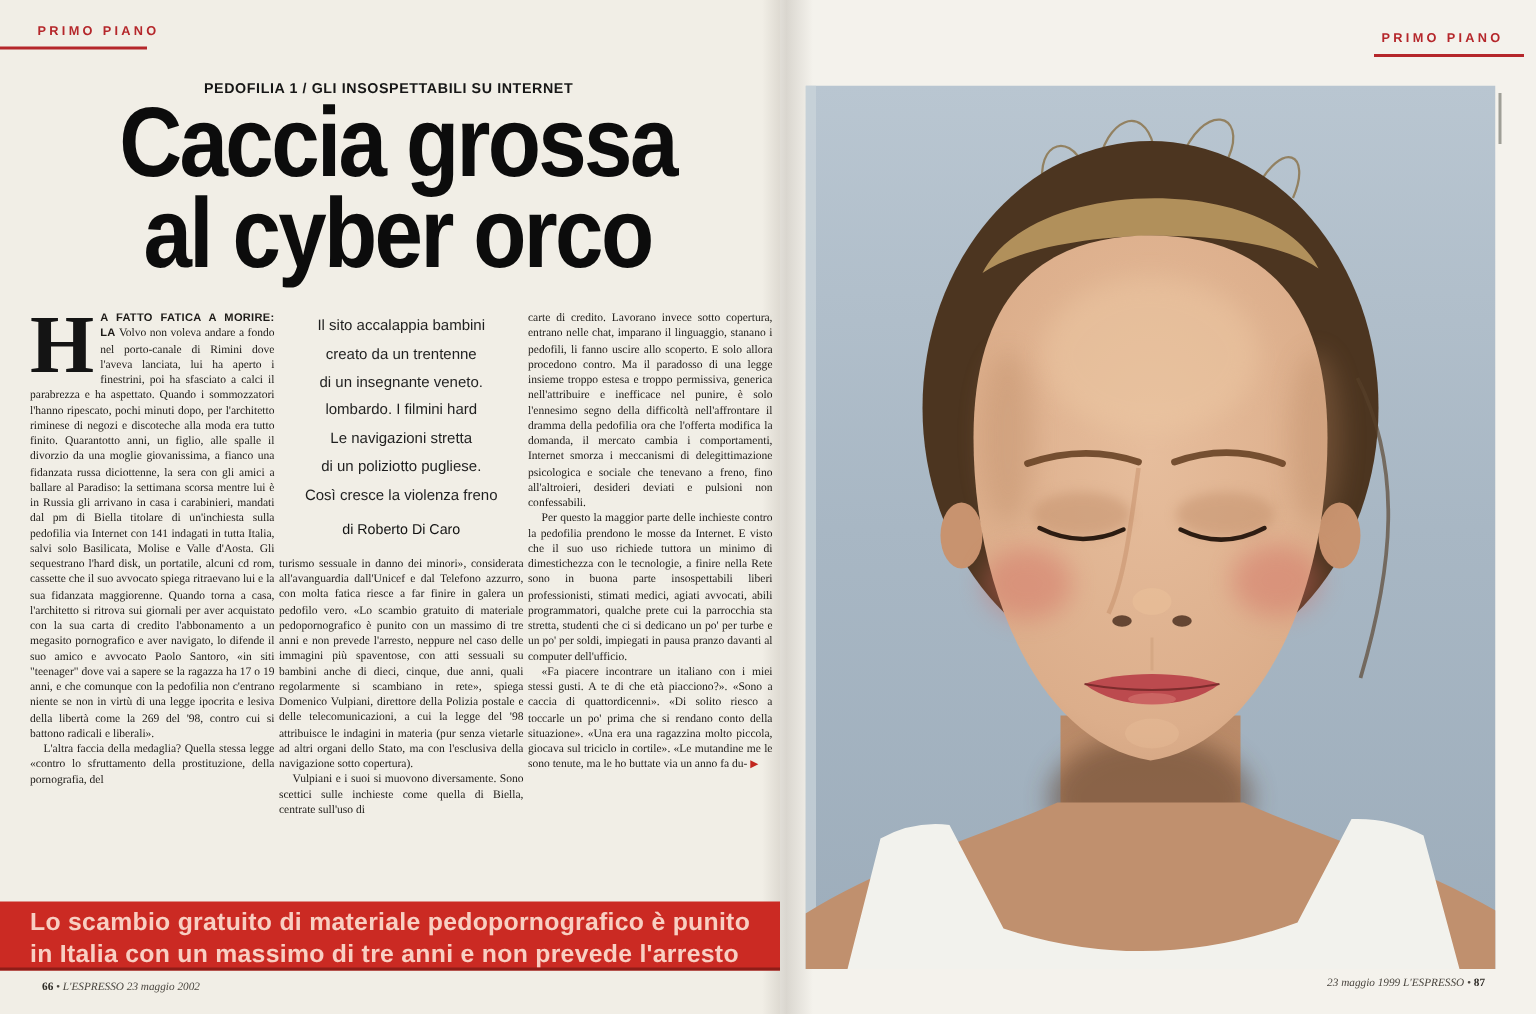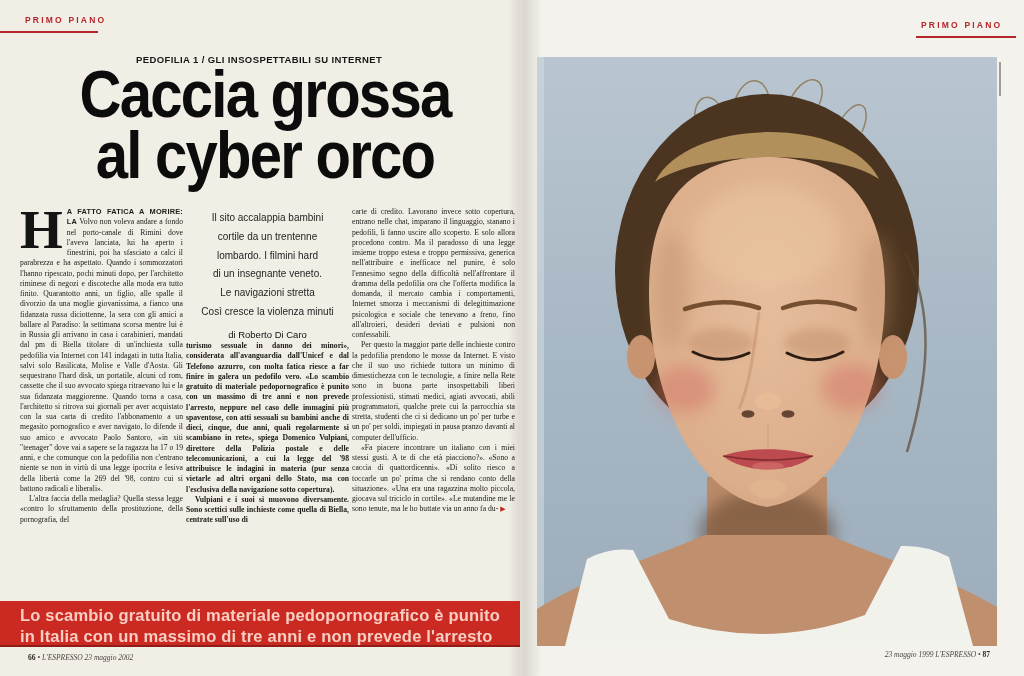--- a/index.html
+++ b/index.html
@@ -32,21 +32,21 @@
   .col p{margin:0;}
   .col p + p{text-indent:9px;}
   .dropcap{float:left;font-weight:bold;font-size:55px;line-height:41px;
            margin:2px 4px 0 0;color:#141414;font-family:"Liberation Serif",serif;}
   .leadin{font-family:"Liberation Sans",sans-serif;font-weight:bold;font-size:7.4px;
           letter-spacing:.2px;}
   #standfirst{text-align:center;font-family:"Liberation Sans",sans-serif;
               font-size:10px;line-height:18.8px;color:#1f1f1f;padding-top:2px;}
   #byline{text-align:center;font-family:"Liberation Sans",sans-serif;font-weight:normal;
           font-size:9.5px;color:#111;margin-top:8px;}
-  #col2-body{margin-top:1px;font-weight:bold;}
+  #col2-body{margin-top:12px;}
   .cont-arrow{color:#c2271f;font-size:7px;}
   
   #banner{left:0;top:601px;width:520px;height:46px;background:#cb2a23;box-sizing:border-box;
           padding:4px 14px 0 20px;font-family:"Liberation Sans",sans-serif;font-weight:bold;
           font-size:16.5px;line-height:20.5px;letter-spacing:.2px;color:#f8cfc2;
           border-bottom:2px solid #8e1d18;}
   
   .folio{font-style:italic;font-size:7.5px;color:#4a463f;}
   #folio-left{left:28px;top:653px;}
   #folio-right{right:34px;top:650px;}
@@ -81,25 +81,26 @@
       <span class="dropcap">H</span>
       <span class="leadin">A FATTO FATICA A MORIRE: LA</span>
       <span>Volvo non voleva andare a fondo nel porto-canale di Rimini dove l'aveva lanciata, lui ha aperto i finestrini, poi ha sfasciato a calci il parabrezza e ha aspettato. Quando i sommozzatori l'hanno ripescato, pochi minuti dopo, per l'architetto riminese di negozi e discoteche alla moda era tutto finito. Quarantotto anni, un figlio, alle spalle il divorzio da una moglie giovanissima, a fianco una fidanzata russa diciottenne, la sera con gli amici a ballare al Paradiso: la settimana scorsa mentre lui è in Russia gli arrivano in casa i carabinieri, mandati dal pm di Biella titolare di un'inchiesta sulla pedofilia via Internet con 141 indagati in tutta Italia, salvi solo Basilicata, Molise e Valle d'Aosta. Gli sequestrano l'hard disk, un portatile, alcuni cd rom, cassette che il suo avvocato spiega ritraevano lui e la sua fidanzata maggiorenne. Quando torna a casa, l'architetto si ritrova sui giornali per aver acquistato con la sua carta di credito l'abbonamento a un megasito pornografico e aver navigato, lo difende il suo amico e avvocato Paolo Santoro, «in siti "teenager" dove vai a sapere se la ragazza ha 17 o 19 anni, e che comunque con la pedofilia non c'entrano niente se non in virtù di una legge ipocrita e lesiva della libertà come la 269 del '98, contro cui si battono radicali e liberali».</span>
     </p>
     <p>L'altra faccia della medaglia? Quella stessa legge «contro lo sfruttamento della prostituzione, della pornografia, del</p>
   </div>
 
   <div class="col" id="col2">
     <div id="standfirst">
       <div>Il sito accalappia bambini</div>
-      <div>cortile da un trentenne</div>
+      <div>creato da un trentenne</div>
+      <div>di un insegnante veneto.</div>
       <div>lombardo. I filmini hard</div>
-      <div>di un insegnante veneto.</div>
       <div>Le navigazioni stretta</div>
-      <div>Così cresce la violenza minuti</div>
+      <div>di un poliziotto pugliese.</div>
+      <div>Così cresce la violenza freno</div>
     </div>
     <div id="byline">di Roberto Di Caro</div>
     <div id="col2-body">
       <p>turismo sessuale in danno dei minori», considerata all'avanguardia dall'Unicef e dal Telefono azzurro, con molta fatica riesce a far finire in galera un pedofilo vero. «Lo scambio gratuito di materiale pedopornografico è punito con un massimo di tre anni e non prevede l'arresto, neppure nel caso delle immagini più spaventose, con atti sessuali su bambini anche di dieci, cinque, due anni, quali regolarmente si scambiano in rete», spiega Domenico Vulpiani, direttore della Polizia postale e delle telecomunicazioni, a cui la legge del '98 attribuisce le indagini in materia (pur senza vietarle ad altri organi dello Stato, ma con l'esclusiva della navigazione sotto copertura).</p>
       <p>Vulpiani e i suoi si muovono diversamente. Sono scettici sulle inchieste come quella di Biella, centrate sull'uso di</p>
     </div>
   </div>
 
   <div class="col" id="col3">
     <p>carte di credito. Lavorano invece sotto copertura, entrano nelle chat, imparano il linguaggio, stanano i pedofili, li fanno uscire allo scoperto. E solo allora procedono contro. Ma il paradosso di una legge insieme troppo estesa e troppo permissiva, generica nell'attribuire e inefficace nel punire, è solo l'ennesimo segno della difficoltà nell'affrontare il dramma della pedofilia ora che l'offerta modifica la domanda, il mercato cambia i comportamenti, Internet smorza i meccanismi di delegittimazione psicologica e sociale che tenevano a freno, fino all'altroieri, desideri deviati e pulsioni non confessabili.</p>

